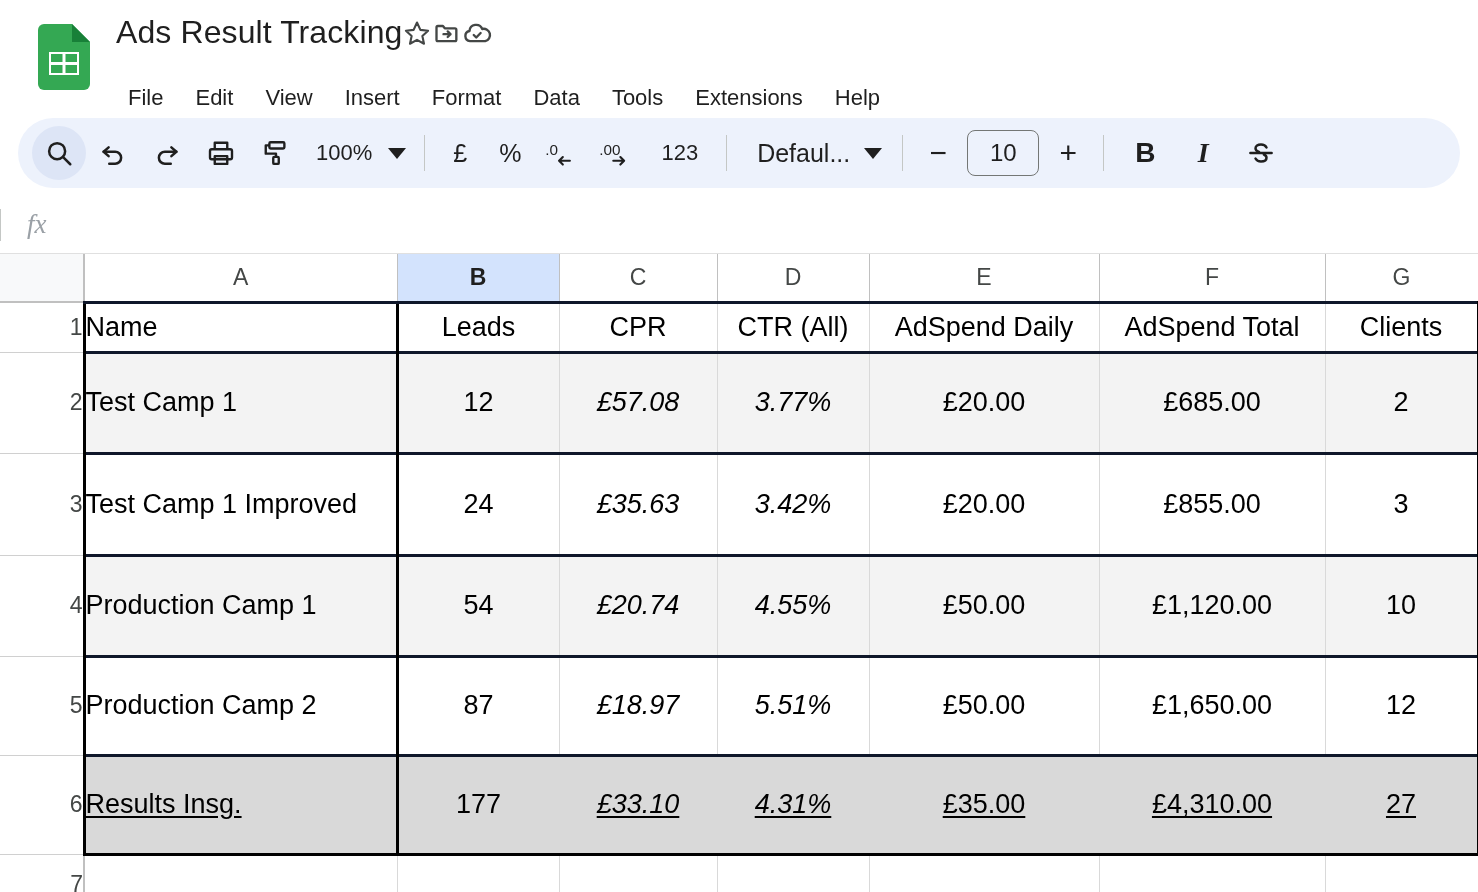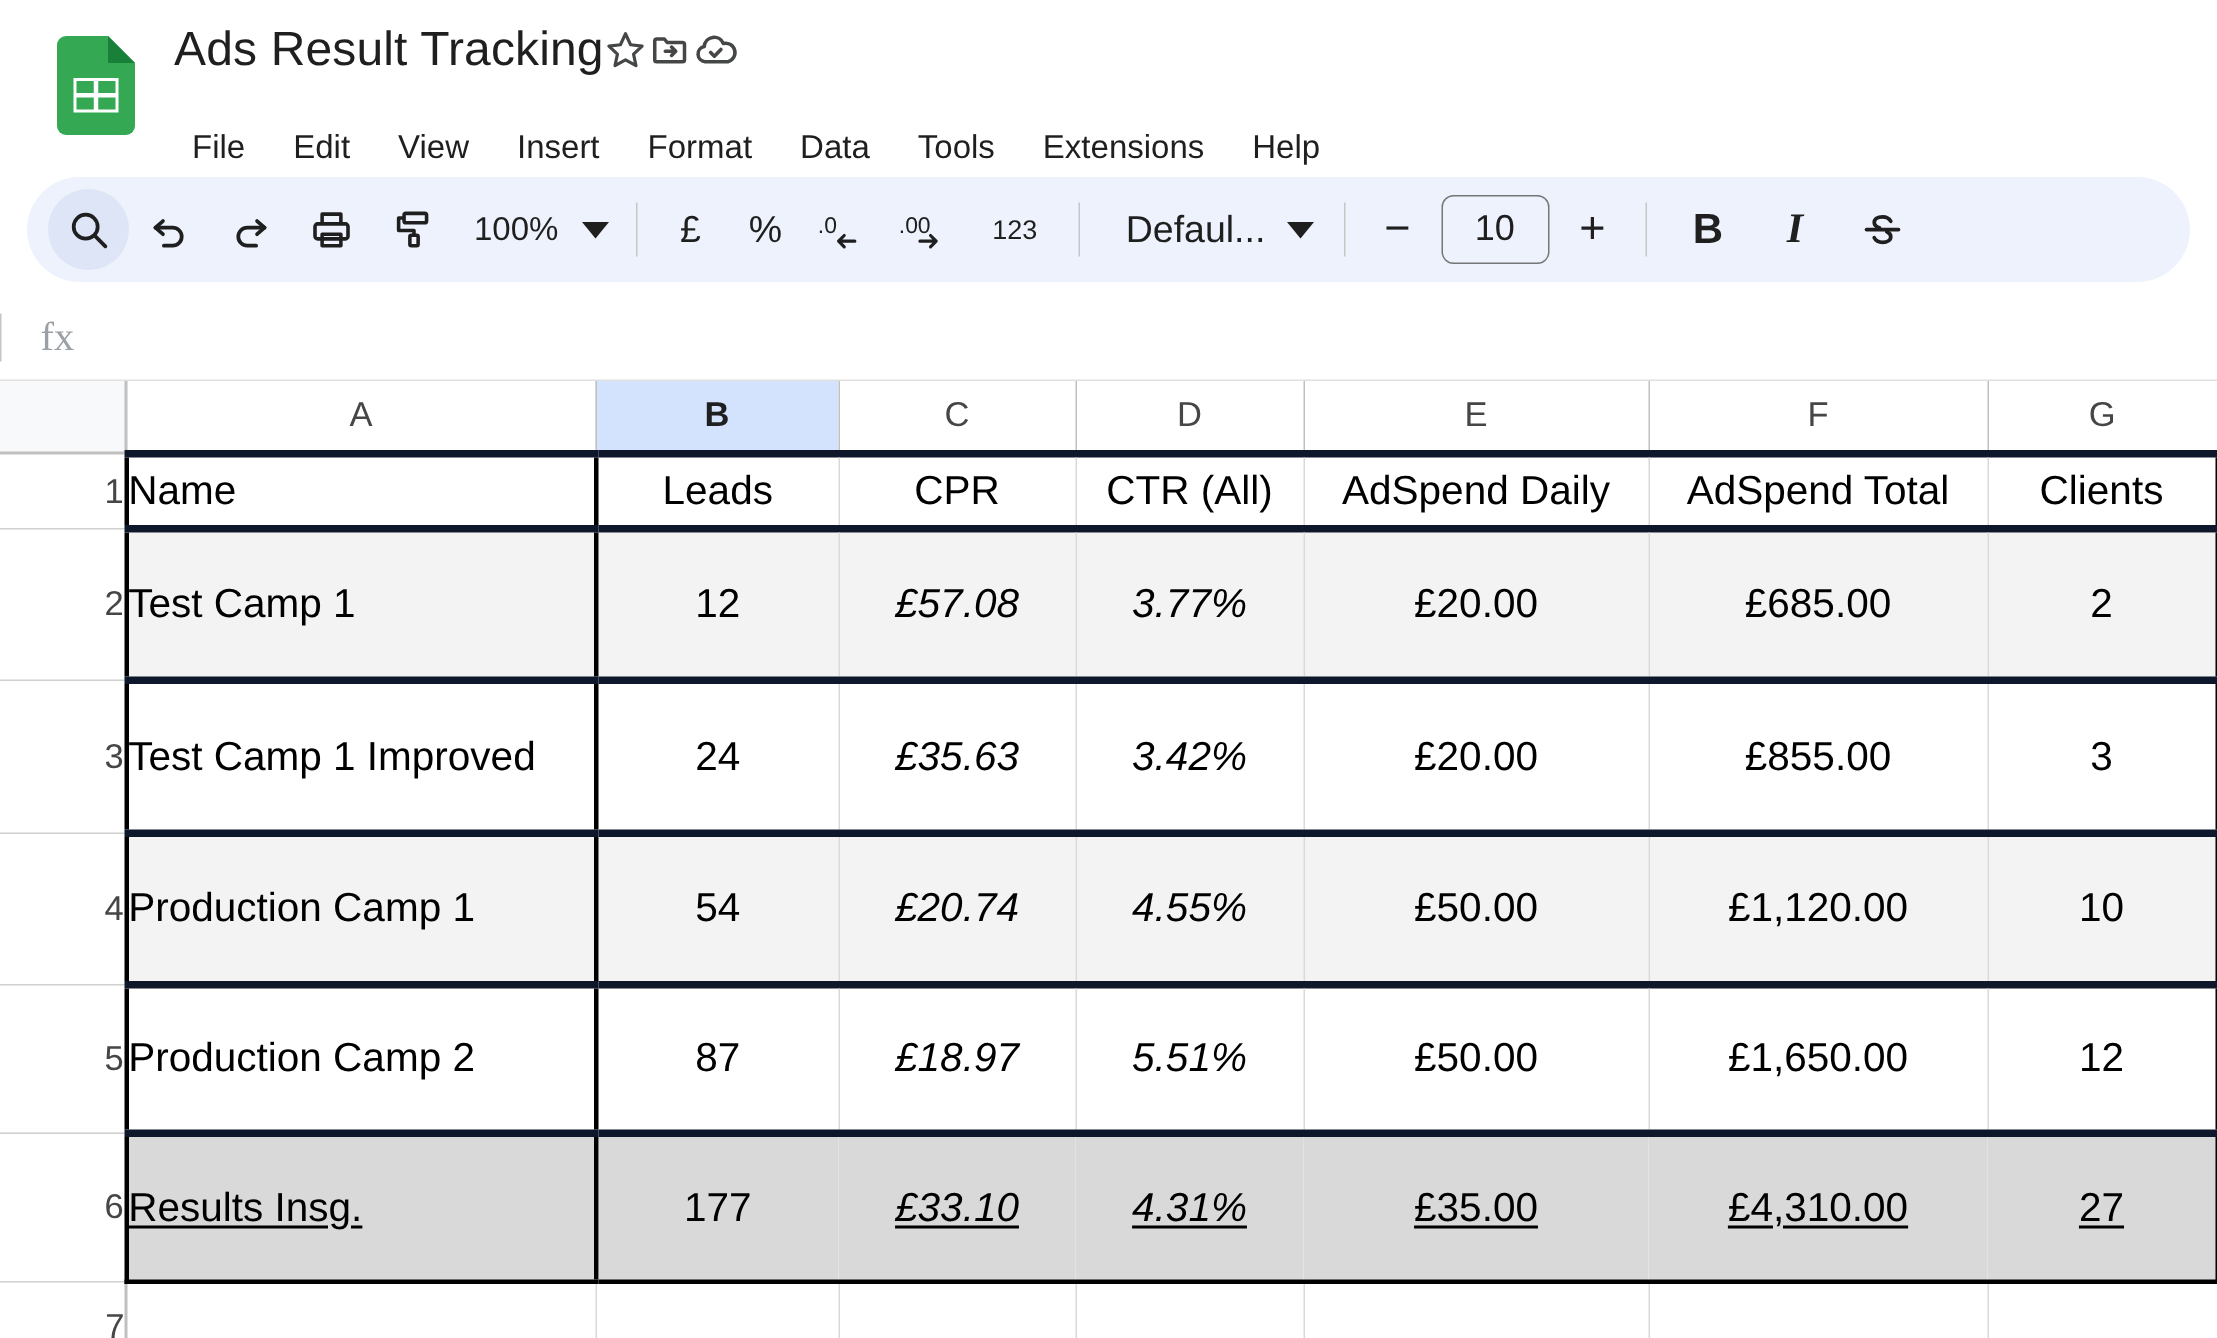--- a/index.html
+++ b/index.html
@@ -107,21 +107,21 @@
   .tb-text {
     font-size: 25px;
     color: #1f1f1f;
     padding: 0 16px;
     height: 54px;
     display: flex; align-items: center;
     border-radius: 6px;
     cursor: pointer;
     white-space: nowrap;
   }
-  .tb-num { font-size: 18px; }
+  .tb-num { font-size: 22px; }
   .tb-font {
     display: flex; align-items: center;
     gap: 14px;
     padding: 0 8px 0 18px;
     height: 54px;
     border-radius: 6px;
     cursor: pointer;
   }
   .tb-font-name { font-size: 25px; color: #1f1f1f; white-space: nowrap; }
   .caret {
@@ -171,20 +171,21 @@
     height: 100%;
     cursor: pointer;
   }
   .namebox-text { font-size: 25px; color: #1f1f1f; }
   .fb-divider { width: 1px; height: 32px; background: #c4c7c5; }
   .fx {
     padding-left: 26px;
     font-size: 27px;
     color: #9aa0a6;
     font-family: "Liberation Serif", serif;
+    font-style: italic;
   }
   .formula-input {
     flex: 1;
     height: 100%;
     cursor: text;
   }
 
   
   .grid {
     position: relative;
@@ -243,21 +244,21 @@
     font-size: 27px;
     color: #000000;
     padding: 0 16px;
     white-space: nowrap;
     overflow: hidden;
     cursor: cell;
   }
   
   td.bl  { border-left: 3px solid #000000; }
   td.br  { border-right: 3px solid #000000; }
-  td.bt  { border-top: 5px solid #0f172a; }
+  td.bt  { border-top: 3px solid #0f172a; }
   td.bb  { border-bottom: 3px solid #000000; }
 
   .b    { font-weight: 700; }
   .i    { font-style: italic; }
   .u    { text-decoration: underline; text-underline-offset: 3px; }
   .ctr  { text-align: center; }
   .left { text-align: left; }
   .band { background: #f3f3f3; }
   .totalrow { background: #d9d9d9; }
 </style>

